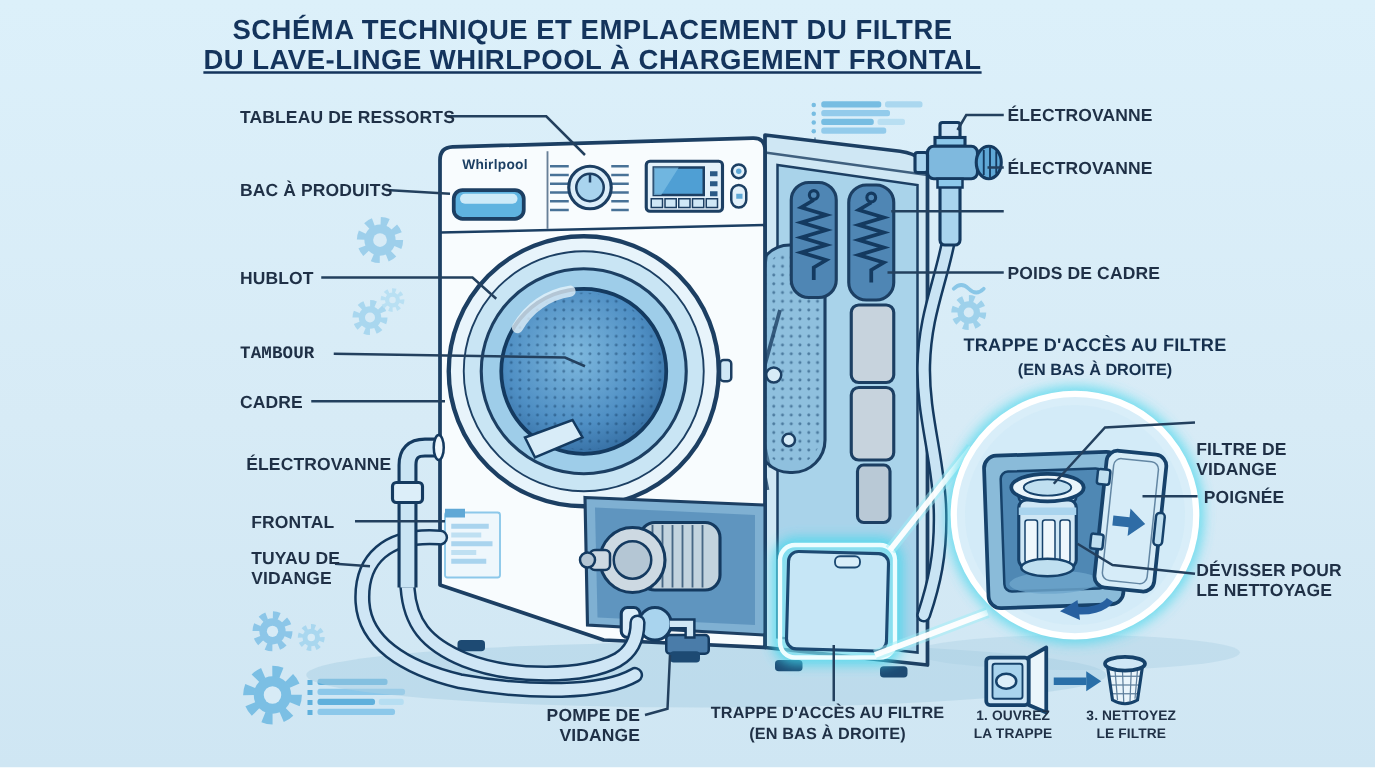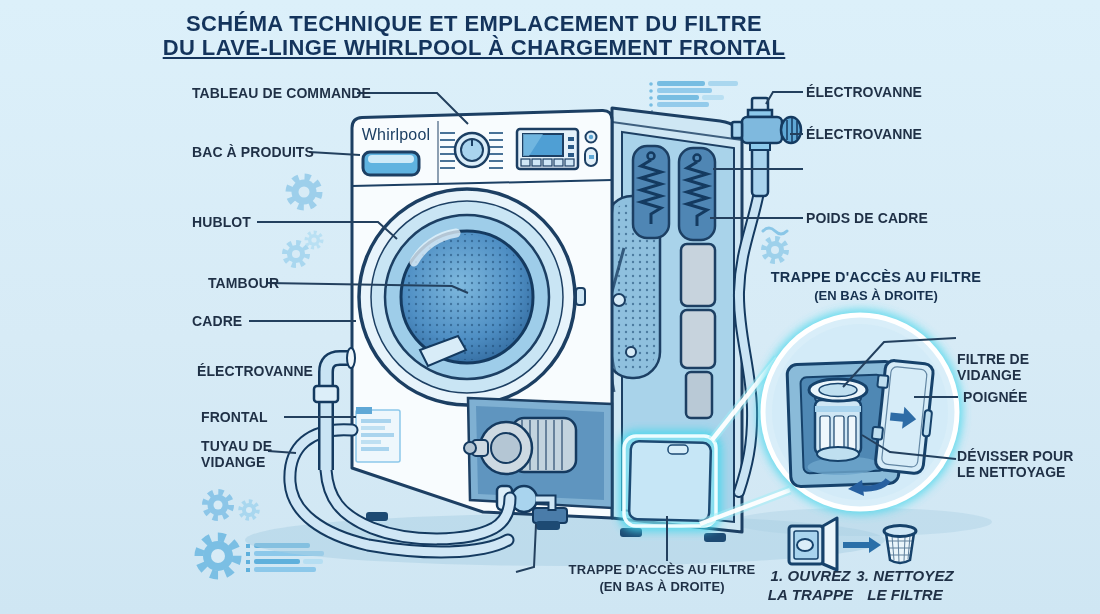--- a/index.html
+++ b/index.html
@@ -6,23 +6,23 @@
   #canvas{
     position:relative;width:1100px;height:614px;overflow:hidden;
     background:linear-gradient(180deg,#dcf0fa 0%,#d7ebf6 55%,#cfe6f3 100%);
     font-family:"Liberation Sans", sans-serif;
   }
   #art{position:absolute;left:0;top:0;}
   .txt{position:absolute;color:#1f3046;font-weight:bold;font-size:14px;line-height:1.15;white-space:pre-line;letter-spacing:.1px;}
   .title-line{position:absolute;left:0;width:948px;text-align:center;color:#14345c;font-weight:bold;font-size:22px;letter-spacing:.4px;}
   .center{text-align:center;}
   .right{text-align:right;}
-  .small{font-size:15px;line-height:1.28;font-style:italic;}
+  .small{font-size:11px;line-height:1.28;}
   .mid{font-size:13px;line-height:1.3;}
-  .brand{position:absolute;color:#1c3f63;font-weight:normal;font-size:16px;letter-spacing:.2px;}
+  .brand{position:absolute;color:#1c3f63;font-weight:bold;font-size:11px;letter-spacing:.2px;}
   .inset-h1{position:absolute;color:#16304e;font-weight:bold;font-size:14.5px;text-align:center;letter-spacing:.2px;}
   .inset-h2{position:absolute;color:#16304e;font-weight:bold;font-size:13px;text-align:center;}
 </style>
 </head>
 <body>
 
 <div id="canvas">
 
 <svg id="art" width="1100" height="614" viewBox="0 0 1100 614">
   <defs>
@@ -366,43 +366,44 @@
     </g>
     <ellipse cx="900" cy="531" rx="16" ry="5.5" fill="#cfe7f6" stroke="#16426b" stroke-width="3"></ellipse>
   </g>
 </svg>
 
   <div class="title-line" style="top:11px;">SCHÉMA TECHNIQUE ET EMPLACEMENT DU FILTRE</div>
   <div class="title-line" style="top:35px;text-decoration:underline;">DU LAVE-LINGE WHIRLPOOL À CHARGEMENT FRONTAL</div>
 
   <div class="brand" style="left:360px;top:126px;width:72px;text-align:center;">Whirlpool</div>
 
-  <div class="txt" style="left:192px;top:85px;">TABLEAU DE COMMANDE</div>
+  <div class="txt" style="left:192px;top:85px;">TABLEAU DE RESSORTS</div>
   <div class="txt" style="left:192px;top:144px;">BAC À PRODUITS</div>
   <div class="txt" style="left:192px;top:214px;">HUBLOT</div>
-  <div class="txt" style="left:208px;top:275px;">TAMBOUR</div>
+  <div class="txt" style="left:192px;top:275px;font-family:Liberation Mono, monospace;">TAMBOUR</div>
   <div class="txt" style="left:192px;top:313px;">CADRE</div>
   <div class="txt" style="left:197px;top:363px;">ÉLECTROVANNE</div>
   <div class="txt" style="left:201px;top:409px;">FRONTAL</div>
   <div class="txt" style="left:201px;top:438px;">TUYAU DE
 VIDANGE</div>
 
   <div class="txt" style="left:806px;top:84px;">ÉLECTROVANNE</div>
   <div class="txt" style="left:806px;top:126px;">ÉLECTROVANNE</div>
   <div class="txt" style="left:806px;top:210px;">POIDS DE CADRE</div>
 
   <div class="inset-h1" style="left:755px;top:269px;width:242px;">TRAPPE D'ACCÈS AU FILTRE</div>
   <div class="inset-h2" style="left:755px;top:288px;width:242px;">(EN BAS À DROITE)</div>
 
   <div class="txt" style="left:957px;top:327px;margin-top:24px;">FILTRE DE
 VIDANGE</div>
   <div class="txt" style="left:963px;top:389px;">POIGNÉE</div>
   <div class="txt" style="left:957px;top:448px;">DÉVISSER POUR
 LE NETTOYAGE</div>
 
+  <div class="txt right" style="left:382px;top:564px;width:130px;">POMPE DE VIDANGE</div>
   <div class="txt mid center" style="left:553px;top:562px;width:218px;">TRAPPE D'ACCÈS AU FILTRE</div>
   <div class="txt mid center" style="left:553px;top:579px;width:218px;">(EN BAS À DROITE)</div>
 
   <div class="txt small center" style="left:763px;top:566px;width:95px;">1. OUVREZ
 LA TRAPPE</div>
   <div class="txt small center" style="left:855px;top:566px;width:100px;">3. NETTOYEZ
 LE FILTRE</div>
 
 </div>
 

